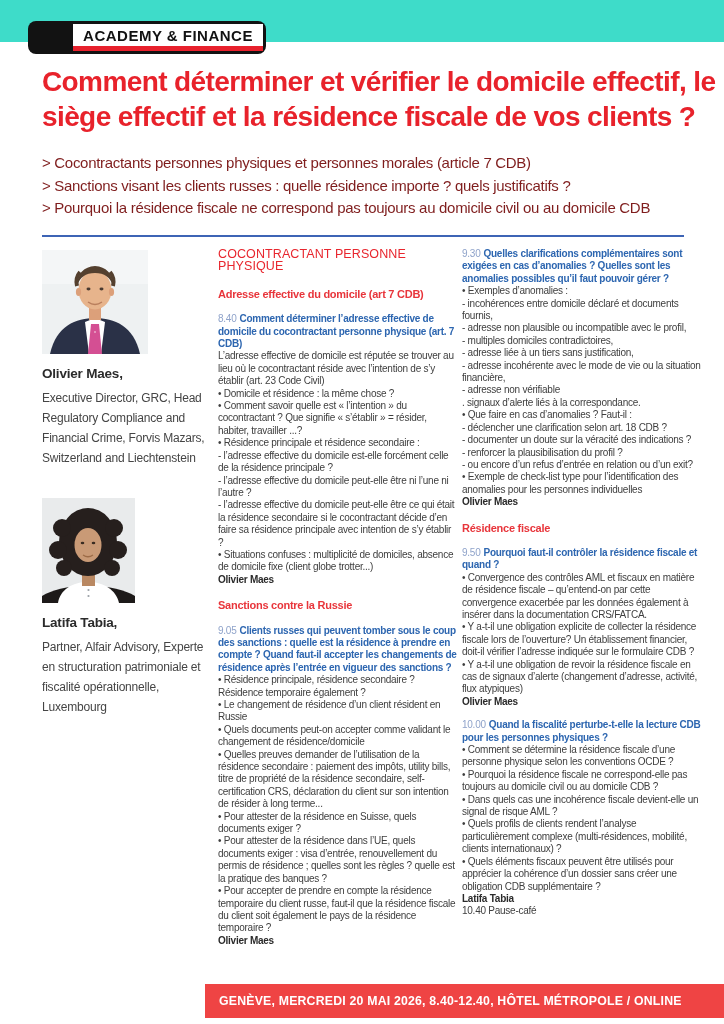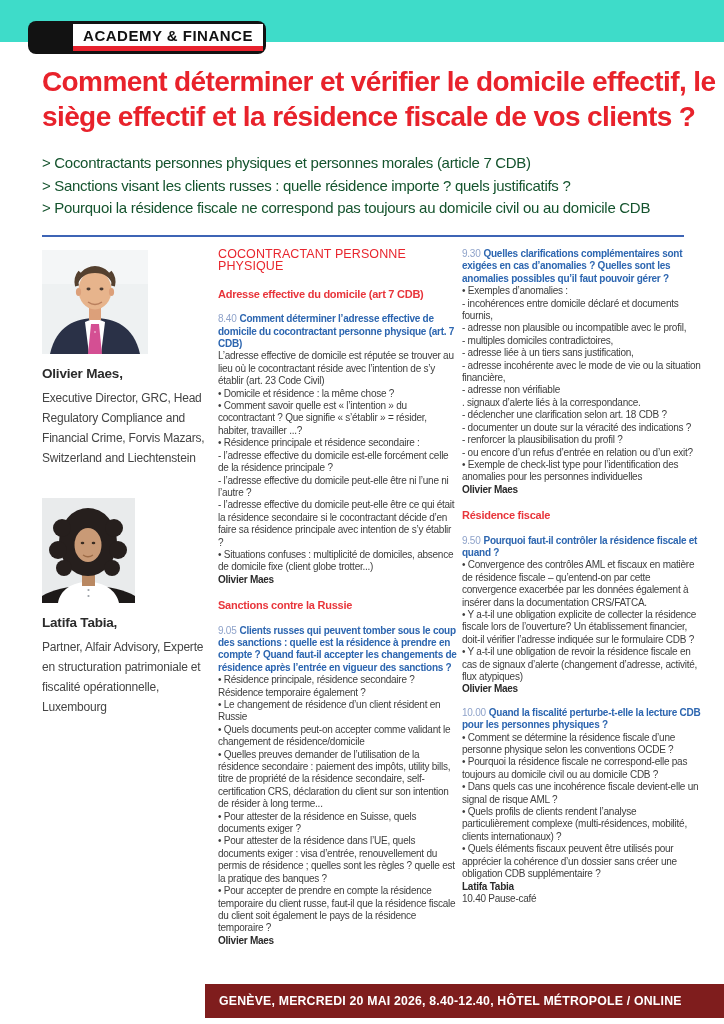--- a/index.html
+++ b/index.html
@@ -6,39 +6,39 @@
   .page{position:relative;width:724px;height:1024px;background:#ffffff;overflow:hidden;
         font-family:"Liberation Sans",sans-serif;}
   .topbar{position:absolute;top:0;left:0;width:724px;height:42px;background:#3EDCC9;}
   .logo{position:absolute;top:21px;left:28px;width:238px;height:33px;background:#121212;border-radius:8px;}
   .logo-inner{position:absolute;left:45px;right:3px;top:3px;}
   .logo-white{background:#ffffff;height:22px;display:flex;align-items:center;justify-content:center;
               font-weight:bold;font-size:15px;letter-spacing:0.5px;color:#121212;white-space:nowrap;}
   .logo-red{height:5px;background:#E8212D;}
   .title{position:absolute;left:42px;top:64px;width:680px;color:#E8222B;font-weight:bold;
          font-size:28px;line-height:35px;letter-spacing:-0.6px;}
-  .intro{position:absolute;left:42px;top:152px;width:680px;color:#14532d;font-size:15px;
+  .intro{position:absolute;left:42px;top:152px;width:680px;color:#7f1d1d;font-size:15px;
          line-height:22.5px;letter-spacing:-0.3px;}
   .divider{position:absolute;left:42px;top:235px;width:642px;height:2px;background:#3D64B5;}
   .col{position:absolute;top:248px;font-size:10px;line-height:12.4px;letter-spacing:-0.25px;color:#3E3E3E;}
   .col-left{left:42px;width:176px;top:250px;font-size:12px;line-height:20px;letter-spacing:-0.2px;color:#454545;}
   .col-mid{left:218px;width:240px;}
   .col-right{left:462px;width:240px;}
   .col p{margin:0;}
   .col-header{color:#E8262E;font-size:12.5px;font-weight:400;letter-spacing:0.1px;margin-bottom:15px;}
   .red-heading{color:#E8353B;font-size:11px;font-weight:700;margin:13px 0;}
   .session{margin-top:11px;}
   .session-title{font-weight:700;color:#2D66B0;}
   .session-title .time{color:#8FA3CA;font-weight:400;margin-right:3px;}
   .speaker-ref{font-weight:700;color:#2B2B2B;}
   .pause-line{margin-top:13px;color:#3E3E3E;}
   .photo-frame{font-size:0;line-height:0;}
   .speaker-name{font-weight:700;font-size:13.5px;color:#2B2B2B;margin:10px 0 4px;}
   .speaker-block2{margin-top:30px;}
-  .footer{position:absolute;left:205px;top:984px;width:519px;height:34px;background:#7f1d1d;
+  .footer{position:absolute;left:205px;top:984px;width:519px;height:34px;background:#ef4444;
           color:#ffffff;font-weight:bold;font-size:12.3px;letter-spacing:0.2px;
           display:flex;align-items:center;padding-left:14px;box-sizing:border-box;white-space:nowrap;}
 </style>
 </head>
 <body>
 
 <div class="page">
 
   <div class="topbar"></div>
 
@@ -160,20 +160,21 @@
       <div>
 
       <p>• Exemples d’anomalies :</p>
           <p>- incohérences entre domicile déclaré et documents fournis,</p>
           <p>- adresse non plausible ou incompatible avec le profil,</p>
           <p>- multiples domiciles contradictoires,</p>
           <p>- adresse liée à un tiers sans justification,</p>
           <p>- adresse incohérente avec le mode de vie ou la situation financière,</p>
           <p>- adresse non vérifiable</p>
           <p>. signaux d’alerte liés à la correspondance.</p>
+          <p>• Que faire en cas d’anomalies ? Faut-il :</p>
           <p>- déclencher une clarification selon art. 18 CDB ?</p>
           <p>- documenter un doute sur la véracité des indications ?</p>
           <p>- renforcer la plausibilisation du profil ?</p>
           <p>- ou encore d’un refus d’entrée en relation ou d’un exit?</p>
           <p>• Exemple de check-list type pour l’identification des anomalies pour les personnes individuelles</p>
         </div>
       <p class="speaker-ref">Olivier Maes</p>
     </div>
 
     <div class="red-heading">Résidence fiscale</div>

